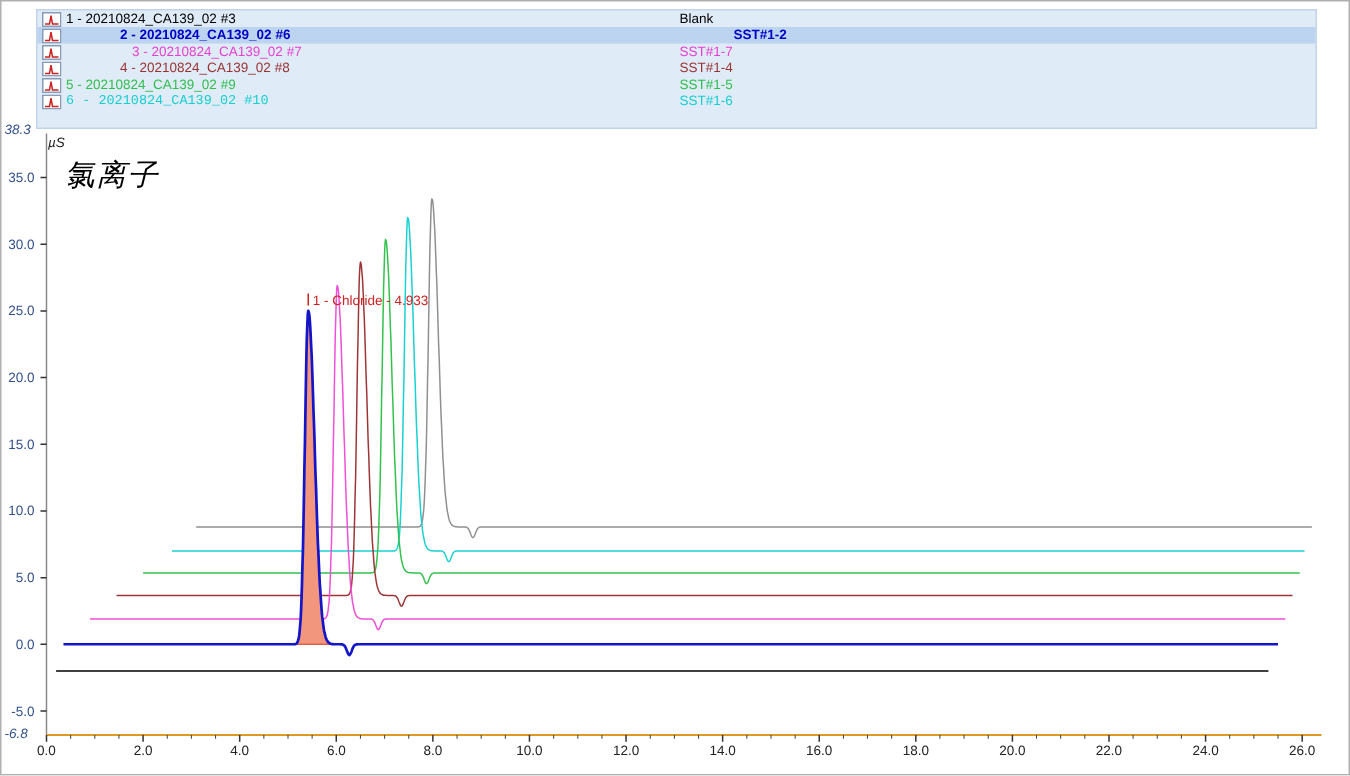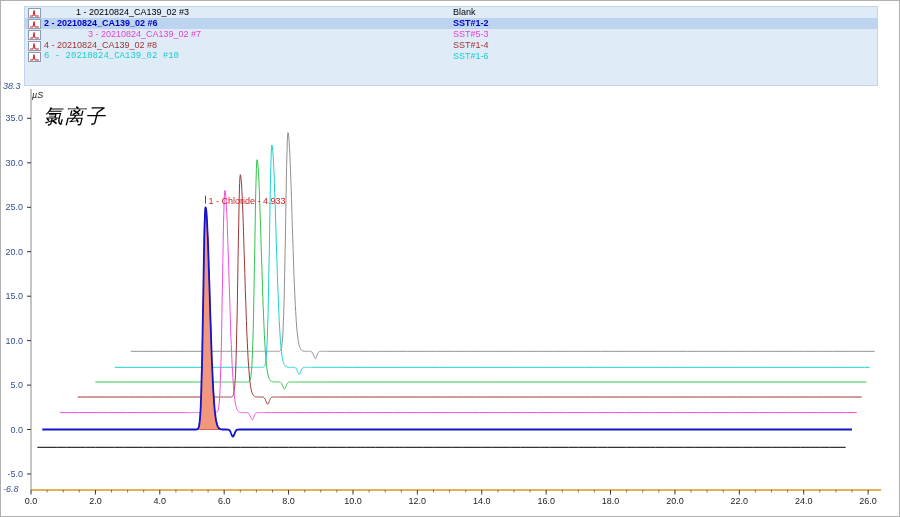--- a/index.html
+++ b/index.html
@@ -1,20 +1,20 @@
 <!DOCTYPE html>
 <html><head>
 <meta charset="utf-8">
 <style>
   html,body{margin:0;padding:0;background:#e9e9e9;font-family:"Liberation Sans",sans-serif;}
   .window{position:relative;width:900px;height:517px;background:#ffffff;border:1px solid #b0b0b0;box-sizing:border-box;overflow:hidden;}
   .legend{position:absolute;left:23px;top:5px;width:854px;height:80px;background:#e0ebf8;border:1px solid #c3d4ea;box-sizing:border-box;}
   .legend-row{position:relative;height:11px;display:flex;align-items:center;gap:3px;padding-left:3px;font-size:9px;line-height:11px;white-space:nowrap;cursor:default;}
   .legend-row.selected{background:#bcd4f0;}
-  .legend-row.selected .lg-name,.legend-row.selected .lg-label{font-weight:bold;}
+  .legend-row.selected .lg-name,.legend-row.selected .lg-label{font-weight:bold;margin-left:36px;}
   .lg-icon{width:13px;height:10px;display:inline-block;flex:0 0 13px;}
   .lg-icon svg{display:block;}
   .lg-label{position:absolute;left:428px;width:90px;}
   .chart-svg{position:absolute;left:0;top:86px;}
   .overlay{position:absolute;pointer-events:none;color:#000;font-style:italic;}
   .plot-title{left:42px;top:102px;font-size:20px;letter-spacing:1px;}
   .y-unit{left:31px;top:89px;font-size:9px;color:#222;}
   .y-max{left:2px;top:80px;font-size:9px;color:#33508c;}
   .y-min{left:2px;top:483px;font-size:9px;color:#33508c;}
 </style>
@@ -25,52 +25,62 @@
 
   <div class="legend">
     <div>
         <div class="legend-row">
           <span class="lg-icon">
             <svg width="13" height="10">
               <rect x="0.5" y="0.5" width="12" height="9" fill="#ffffff" stroke="#8a9cb5"></rect>
               <path d="M2,8 L5,8 L6,2.5 L7,8 L11,8" fill="none" stroke="#cc2222" stroke-width="1"></path>
             </svg>
           </span>
-          <span class="lg-name" style="color: rgb(0, 0, 0); margin-left: 32px;">1 - 20210824_CA139_02 #3</span>
+          <span class="lg-name" style="color: rgb(0, 0, 0);">1 - 20210824_CA139_02 #3</span>
           <span class="lg-label" style="color: rgb(0, 0, 0);">Blank</span>
         </div>
         <div class="legend-row selected">
           <span class="lg-icon">
             <svg width="13" height="10">
               <rect x="0.5" y="0.5" width="12" height="9" fill="#ffffff" stroke="#8a9cb5"></rect>
               <path d="M2,8 L5,8 L6,2.5 L7,8 L11,8" fill="none" stroke="#cc2222" stroke-width="1"></path>
             </svg>
           </span>
           <span class="lg-name" style="color: rgb(0, 0, 200);">2 - 20210824_CA139_02 #6</span>
           <span class="lg-label" style="color: rgb(0, 0, 200);">SST#1-2</span>
         </div>
         <div class="legend-row">
           <span class="lg-icon">
             <svg width="13" height="10">
               <rect x="0.5" y="0.5" width="12" height="9" fill="#ffffff" stroke="#8a9cb5"></rect>
               <path d="M2,8 L5,8 L6,2.5 L7,8 L11,8" fill="none" stroke="#cc2222" stroke-width="1"></path>
             </svg>
           </span>
           <span class="lg-name" style="color: rgb(230, 63, 208); margin-left: 44px;">3 - 20210824_CA139_02 #7</span>
-          <span class="lg-label" style="color: rgb(230, 63, 208);">SST#5-3</span>
-        </div>
-        <div class="legend-row">
-          <span class="lg-icon">
-            <svg width="13" height="10">
-              <rect x="0.5" y="0.5" width="12" height="9" fill="#ffffff" stroke="#8a9cb5"></rect>
-              <path d="M2,8 L5,8 L6,2.5 L7,8 L11,8" fill="none" stroke="#cc2222" stroke-width="1"></path>
-            </svg>
-          </span>
-          <span class="lg-name" style="color: rgb(153, 51, 51);">4 - 20210824_CA139_02 #8</span>
+          <span class="lg-label" style="color: rgb(230, 63, 208);">SST#1-7</span>
+        </div>
+        <div class="legend-row">
+          <span class="lg-icon">
+            <svg width="13" height="10">
+              <rect x="0.5" y="0.5" width="12" height="9" fill="#ffffff" stroke="#8a9cb5"></rect>
+              <path d="M2,8 L5,8 L6,2.5 L7,8 L11,8" fill="none" stroke="#cc2222" stroke-width="1"></path>
+            </svg>
+          </span>
+          <span class="lg-name" style="color: rgb(153, 51, 51); margin-left: 36px;">4 - 20210824_CA139_02 #8</span>
           <span class="lg-label" style="color: rgb(153, 51, 51);">SST#1-4</span>
+        </div>
+        <div class="legend-row">
+          <span class="lg-icon">
+            <svg width="13" height="10">
+              <rect x="0.5" y="0.5" width="12" height="9" fill="#ffffff" stroke="#8a9cb5"></rect>
+              <path d="M2,8 L5,8 L6,2.5 L7,8 L11,8" fill="none" stroke="#cc2222" stroke-width="1"></path>
+            </svg>
+          </span>
+          <span class="lg-name" style="color: rgb(47, 191, 79);">5 - 20210824_CA139_02 #9</span>
+          <span class="lg-label" style="color: rgb(47, 191, 79);">SST#1-5</span>
         </div>
         <div class="legend-row">
           <span class="lg-icon">
             <svg width="13" height="10">
               <rect x="0.5" y="0.5" width="12" height="9" fill="#ffffff" stroke="#8a9cb5"></rect>
               <path d="M2,8 L5,8 L6,2.5 L7,8 L11,8" fill="none" stroke="#cc2222" stroke-width="1"></path>
             </svg>
           </span>
           <span class="lg-name" style="color: rgb(23, 207, 207); font-family: Liberation Mono, monospace;">6 - 20210824_CA139_02 #10</span>
           <span class="lg-label" style="color: rgb(23, 207, 207);">SST#1-6</span>

